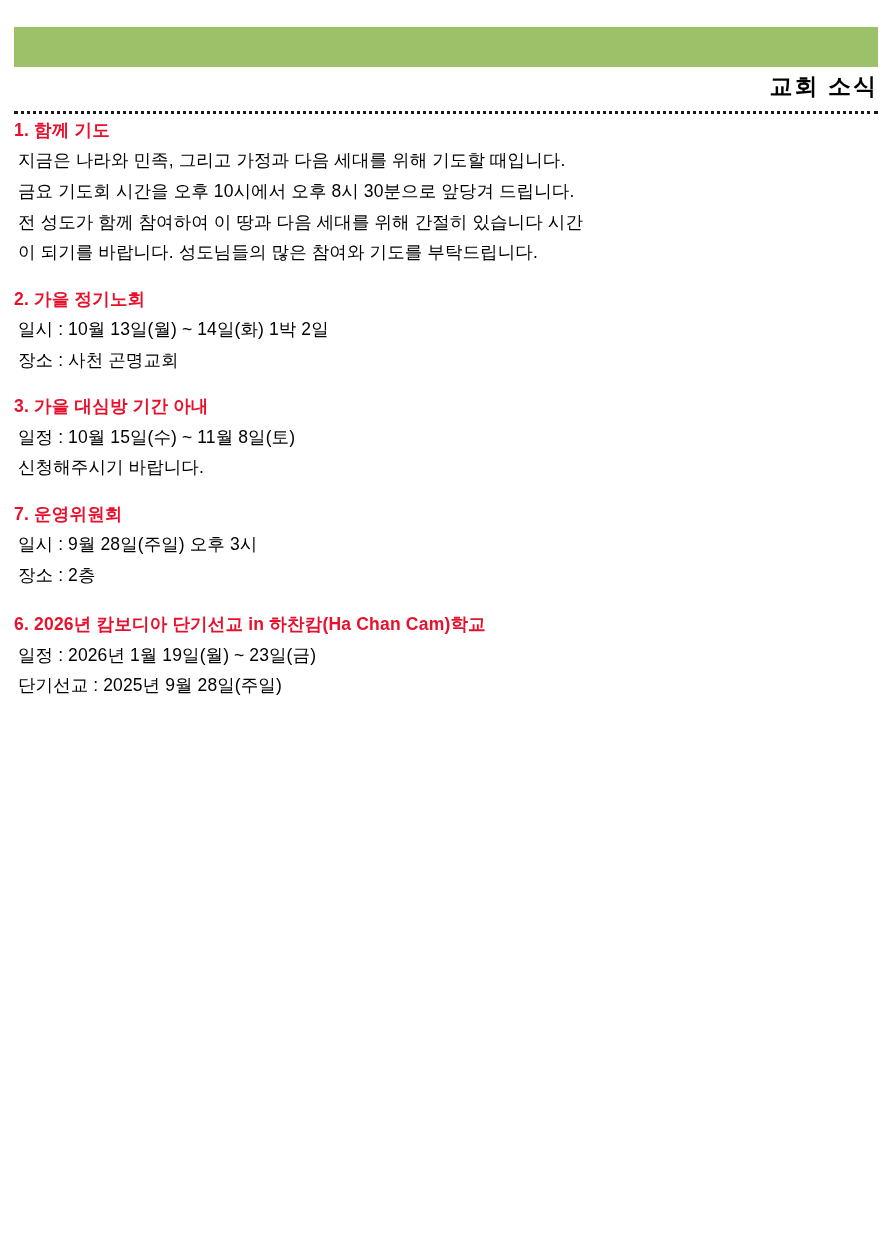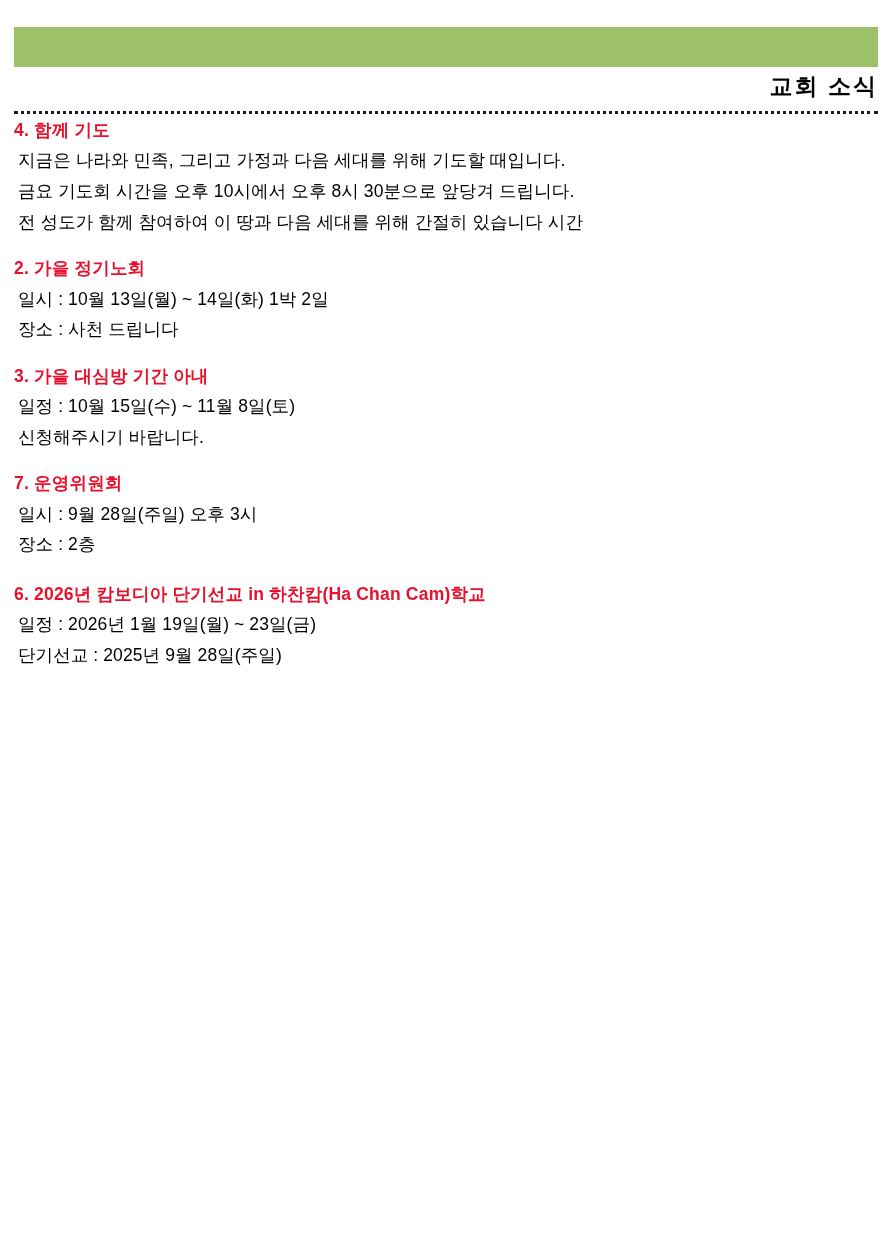--- a/index.html
+++ b/index.html
@@ -98,32 +98,33 @@
   <div class="green-band"></div>
 
   <div class="header-row">
     <div class="dotted-rule"></div>
     <div class="header-title">교회 소식</div>
   </div>
 
   <div class="content">
 
     <div class="section" id="first-section">
-      <p class="sec-title">4. 함께 기도</p>
+      <p class="sec-title">1. 함께 기도</p>
       <p class="sec-line">지금은 나라와 민족, 그리고 가정과 다음 세대를 위해 기도할 때입니다.</p>
       <p class="sec-line">금요 기도회 시간을 오후 10시에서 오후 8시 30분으로 앞당겨 드립니다.</p>
       <p class="sec-line justify">전 성도가 함께 참여하여 이  땅과 다음 세대를 위해 간절히 있습니다 시간</p>
+      <p class="sec-line">이 되기를 바랍니다. 성도님들의 많은 참여와 기도를 부탁드립니다.</p>
     </div>
 
     <div class="sp1"></div>
 
     <div class="section">
       <p class="sec-title">2. 가을 정기노회</p>
       <p class="sec-line">일시 : 10월 13일(월) ~ 14일(화) 1박 2일</p>
-      <p class="sec-line">장소 : 사천 드립니다</p>
+      <p class="sec-line">장소 : 사천 곤명교회</p>
     </div>
 
     <div class="sp1"></div>
 
     <div class="section">
       <p class="sec-title">3. 가을 대심방 기간 아내</p>
       <p class="sec-line">일정 : 10월 15일(수) ~ 11월 8일(토)</p>
       <p class="sec-line">신청해주시기 바랍니다.</p>
     </div>
 

